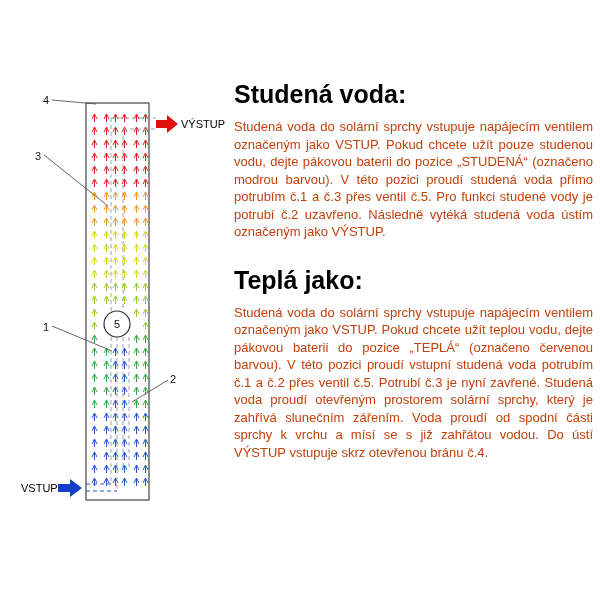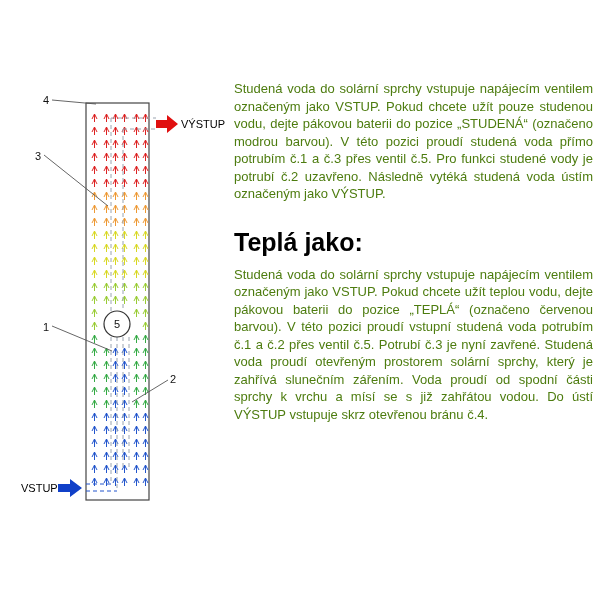--- a/index.html
+++ b/index.html
@@ -9,21 +9,21 @@
     font-family:"Liberation Sans", sans-serif; color:#111;
   }
   #diagram { position:absolute; left:0; top:0; }
   #text-col { position:absolute; left:234px; top:80px; width:359px; }
   .section-title {
     font-size:25px; font-weight:bold; color:#000;
     margin-bottom:9px; font-family:"Liberation Sans", sans-serif;
   }
   .section-body {
     font-size:13px; line-height:17.5px; text-align:justify; text-justify:inter-word;
-    color:#4d7c0f; margin-bottom:25px;
+    color:#c2410c; margin-bottom:25px;
   }
   .svg-label { font-family:"Liberation Sans", sans-serif; }
 </style>
 </head>
 <body>
 
 <svg id="diagram" width="232" height="600" viewBox="0 0 232 600" aria-hidden="true">
 
   <rect x="86" y="103" width="63" height="397" fill="#ffffff" stroke="#444" stroke-width="1.2"></rect>
 
@@ -226,19 +226,20 @@
 
   <polygon points="156,120 167,120 167,115 178,124 167,133 167,128 156,128" fill="#e01010"></polygon>
   <text x="181" y="128" font-size="11" fill="#000" class="svg-label">VÝSTUP</text>
 
   <text x="21" y="492" font-size="11" fill="#000" class="svg-label">VSTUP</text>
   <polygon points="58,484 70,484 70,479 82,488 70,497 70,492 58,492" fill="#1040c8"></polygon>
 </svg>
 
 <div id="text-col">
   <div class="section">
+    <h2 class="section-title">Studená voda:</h2>
     <p class="section-body">Studená voda do solární sprchy vstupuje napájecím ventilem označeným jako VSTUP. Pokud chcete užít pouze studenou vodu, dejte pákovou baterii do pozice „STUDENÁ“ (označeno modrou barvou). V této pozici proudí studená voda přímo potrubím č.1 a č.3 přes ventil č.5. Pro funkci studené vody je potrubí č.2 uzavřeno. Následně vytéká studená voda ústím označeným jako VÝSTUP.</p>
   </div>
   <div class="section">
     <h2 class="section-title">Teplá jako:</h2>
     <p class="section-body">Studená voda do solární sprchy vstupuje napájecím ventilem označeným jako VSTUP. Pokud chcete užít teplou vodu, dejte pákovou baterii do pozice „TEPLÁ“ (označeno červenou barvou). V této pozici proudí vstupní studená voda potrubím č.1 a č.2 přes ventil č.5. Potrubí č.3 je nyní zavřené. Studená voda proudí otevřeným prostorem solární sprchy, který je zahřívá slunečním zářením. Voda proudí od spodní části sprchy k vrchu a mísí se s již zahřátou vodou. Do ústí VÝSTUP vstupuje skrz otevřenou bránu č.4.</p>
   </div>
 </div>
 
 </body></html>

